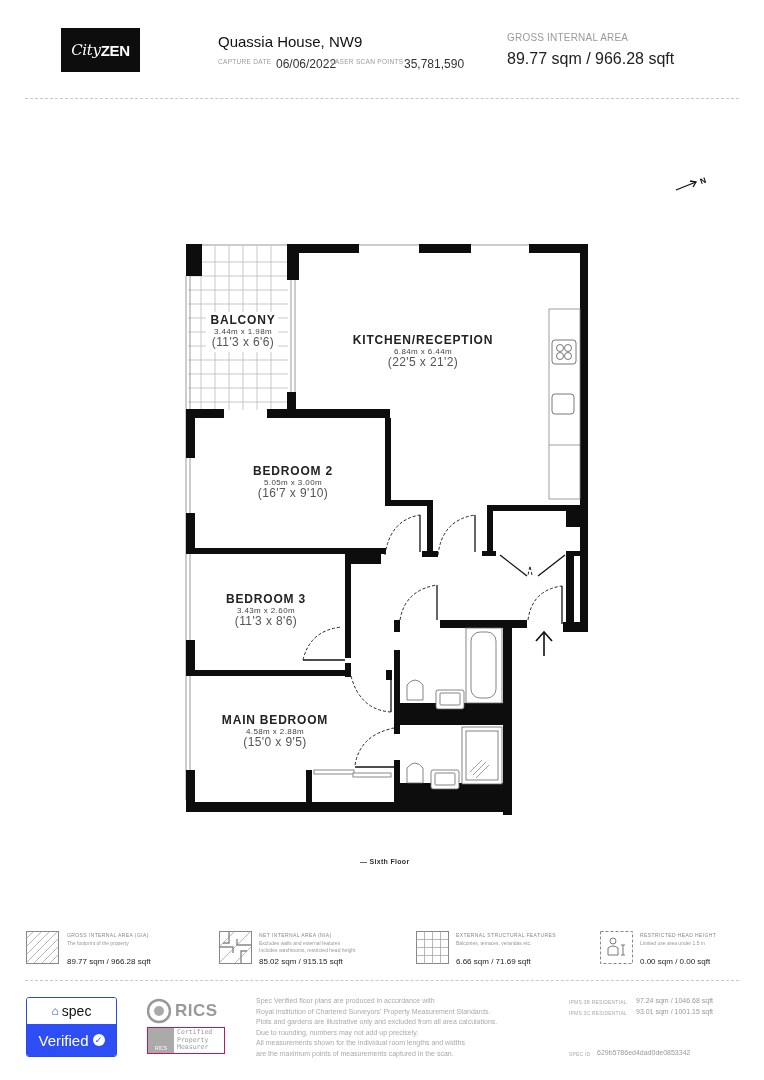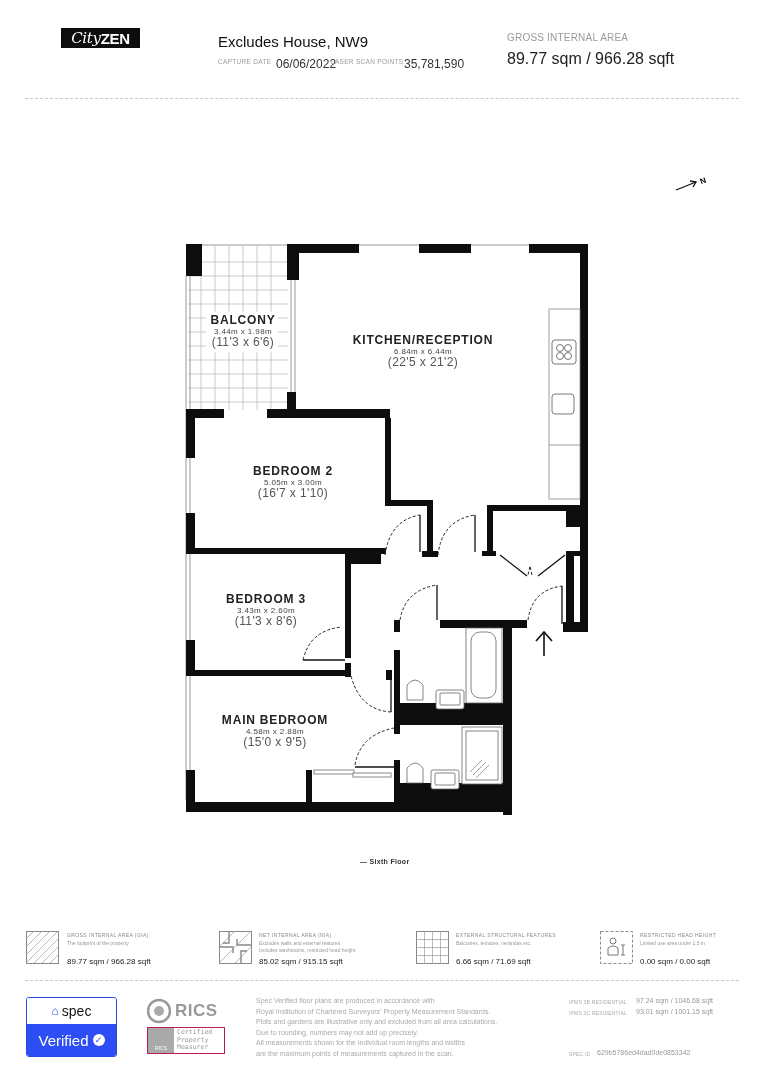--- a/index.html
+++ b/index.html
@@ -1,18 +1,18 @@
 <!DOCTYPE html>
 <html><head>
 <meta charset="utf-8">
 <style>
   html,body{margin:0;padding:0;background:#fff;}
   body{width:764px;height:1080px;position:relative;overflow:hidden;font-family:"Liberation Sans",sans-serif;color:#1a1a1a;}
   .abs{position:absolute;}
-  .logo{left:61px;top:28px;width:79px;height:20px;background:#0d0d0d;color:#fff;display:flex;align-items:center;justify-content:center;font-size:17px;letter-spacing:-0.3px;}
+  .logo{left:61px;top:28px;width:79px;height:44px;background:#0d0d0d;color:#fff;display:flex;align-items:center;justify-content:center;font-size:17px;letter-spacing:-0.3px;}
   .logo .city{font-style:italic;font-family:"DejaVu Serif",serif;font-size:15px;}
   .logo .zen{font-weight:bold;font-size:15px;}
   .title{left:218px;top:33px;font-size:15px;font-weight:500;color:#111;}
   .meta{top:58px;font-size:6.5px;letter-spacing:0.3px;color:#9a9a9a;}
   .metaval{top:57px;font-size:12px;color:#333;}
   .gia-label{left:507px;top:32px;font-size:10px;color:#9a9a9a;letter-spacing:0.2px;}
   .gia-value{left:507px;top:50px;font-size:16px;color:#222;}
   .dash{height:0;border-top:1px dashed #c8c8c8;}
   .north{left:672px;top:172px;}
   .room-name{font-size:12px;font-weight:bold;letter-spacing:0.8px;color:#222;text-align:center;white-space:nowrap;}
@@ -31,21 +31,21 @@
   .spec-bot{height:32px;background:#2d4ef5;color:#fff;display:flex;align-items:center;justify-content:center;font-size:15px;}
   .rics{left:147px;top:998px;}
 </style>
 </head>
 <body>
 
 <div class="abs logo">
   <span class="city">City</span>
     <span class="zen">ZEN</span>
 </div>
-<div class="abs title">Excludes House, NW9</div>
+<div class="abs title">Quassia House, NW9</div>
 <div class="abs meta" style="left:218px">CAPTURE DATE</div>
 <div class="abs metaval" style="left:276px">06/06/2022</div>
 <div class="abs meta" style="left:331px">LASER SCAN POINTS</div>
 <div class="abs metaval" style="left:404px">35,781,590</div>
 <div class="abs gia-label">GROSS INTERNAL AREA</div>
 <div class="abs gia-value">89.77 sqm / 966.28 sqft</div>
 <div class="abs dash" style="left:25px;top:98px;width:714px"></div>
 
 <svg class="abs north" width="42" height="22">
   <line x1="4" y1="18" x2="24" y2="10" stroke="#111" stroke-width="1.3"></line>
@@ -210,21 +210,21 @@
   <div class="room-imp">(11'3 x 6'6)</div>
 </div>
 <div class="room-label" style="left:423px;top:335px">
   <div class="room-name">KITCHEN/RECEPTION</div>
   <div class="room-dim">6.84m x 6.44m</div>
   <div class="room-imp">(22'5 x 21'2)</div>
 </div>
 <div class="room-label" style="left:293px;top:466px">
   <div class="room-name">BEDROOM 2</div>
   <div class="room-dim">5.05m x 3.00m</div>
-  <div class="room-imp">(16'7 x 1'10)</div>
+  <div class="room-imp">(16'7 x 9'10)</div>
 </div>
 <div class="room-label" style="left:266px;top:594px">
   <div class="room-name">BEDROOM 3</div>
   <div class="room-dim">3.43m x 2.60m</div>
   <div class="room-imp">(11'3 x 8'6)</div>
 </div>
 <div class="room-label" style="left:275px;top:715px">
   <div class="room-name">MAIN BEDROOM</div>
   <div class="room-dim">4.58m x 2.88m</div>
   <div class="room-imp">(15'0 x 9'5)</div>

